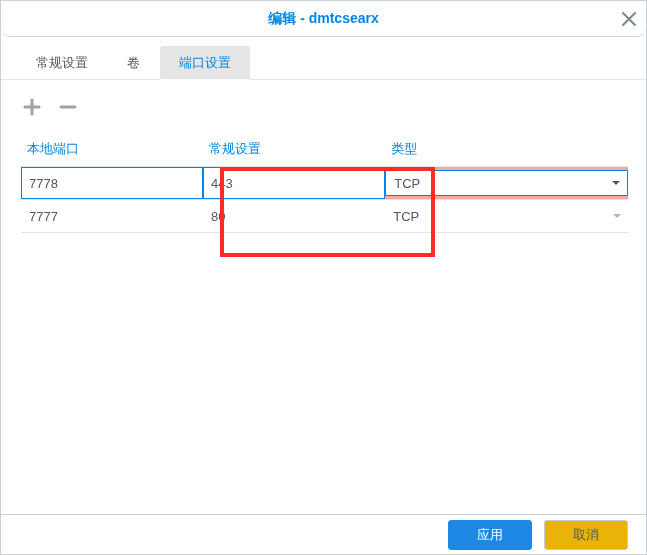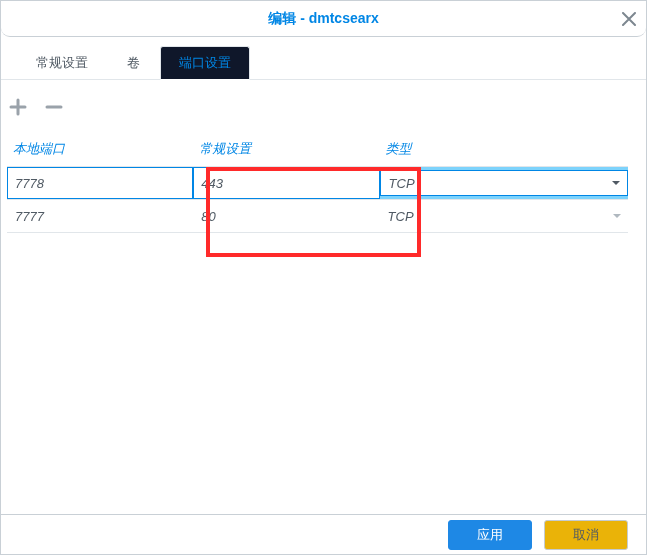--- a/index.html
+++ b/index.html
@@ -56,28 +56,27 @@
     cursor: pointer;
     border: 1px solid transparent;
     position: relative;
     top: 1px;
   }
   .tab.active {
     color: #0086e5;
     border: 1px solid #e1e6ea;
     border-bottom: 1px solid #fff;
     border-radius: 3px 3px 0 0;
-    background: #0f172a;
+    background: #e5e5e5;
   }
   .content {
     flex: 1 1 auto;
-    padding: 12px 18px 0 6px;
+    padding: 12px 18px 0 20px;
     overflow: auto;
     position: relative;
-    font-style: italic;
   }
   .toolbar {
     display: flex;
     gap: 14px;
     padding: 4px 0 14px 0;
   }
   .tool-btn {
     width: 22px;
     height: 22px;
     display: flex;
@@ -114,21 +113,21 @@
     height: 32px;
     display: flex;
     align-items: center;
   }
   tr.row-active .cell-inner.editable {
     border: 1px solid #0086e5;
     background: #fff;
     padding: 5px 7px;
   }
   tr.row-active {
-    background: #7dd3fc;
+    background: #fca5a5;
   }
   .type-cell {
     display: flex;
     align-items: center;
     justify-content: space-between;
     padding: 6px 2px 6px 8px;
     height: 26px;
   }
   .chev {
     width: 18px;

